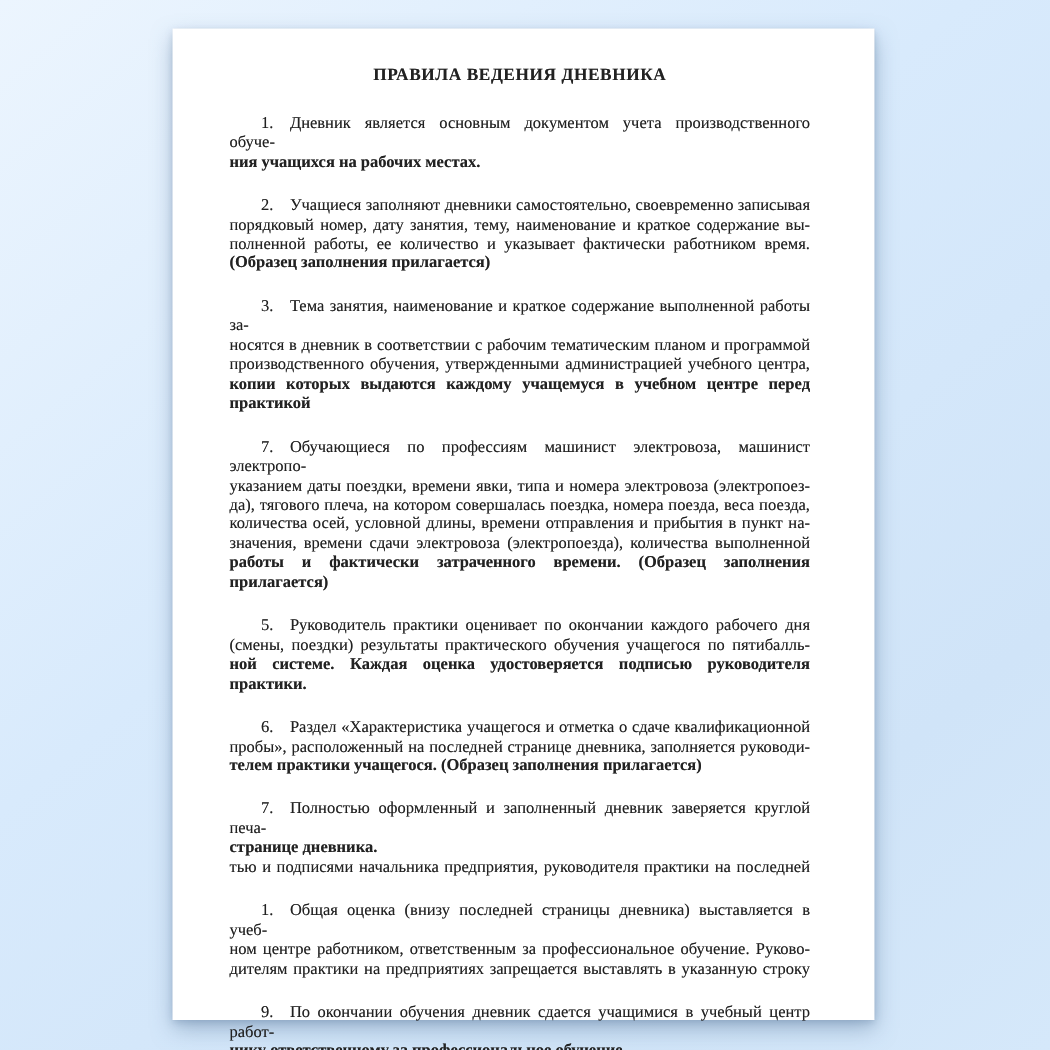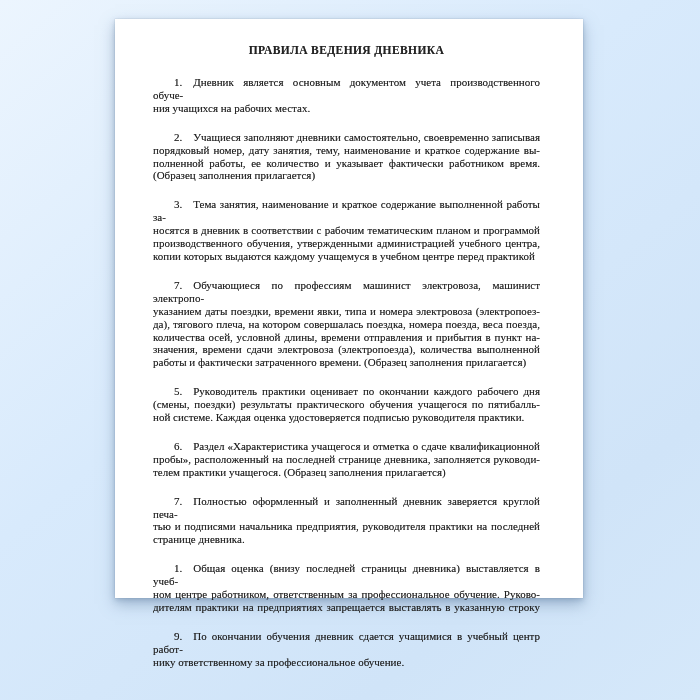--- a/index.html
+++ b/index.html
@@ -16,21 +16,21 @@
       var(--background-top, #ecf5fe) 0%,
       var(--background-mid, #d8eafc) 42%,
       var(--background-bottom, #d0e4f8) 78%,
       #d5e8fa 100%);
   }
   .page {
     position: absolute;
     left: 115px;
     top: 19px;
     width: 468px;
-    height: 579px;
+    height: 661px;
     background: var(--paper, #ffffff);
     box-shadow:
       0 6px 14px rgba(100, 130, 164, 0.50),
       0 2px 5px rgba(100, 130, 164, 0.35),
       0 0 1px rgba(120, 140, 165, 0.55);
   }
   .content {
     position: absolute;
     left: 22px;
     right: 27px;
@@ -52,21 +52,21 @@
   }
   .line {
     font-size: 11px;
     line-height: 12.9px;
     color: var(--ink, #222222);
     text-align: justify;
     text-align-last: justify;
     text-shadow: 0 0 0.4px rgba(25, 25, 25, 0.5);
   }
   .line.first { text-indent: 21px; }
-  .line.last  { text-align-last: left; }
+  .line.last  { text-align-last: left; font-weight: bold; }
 </style>
 </head>
 <body>
 
 <div class="stage">
   <div class="page">
     <div class="content">
       <h1 class="doc-title">ПРАВИЛА ВЕДЕНИЯ ДНЕВНИКА</h1>
       <div>
           <div class="para">
@@ -98,22 +98,22 @@
             <div class="line">(смены, поездки) результаты практического обучения учащегося по пятибалль-</div>
             <div class="line last">ной системе. Каждая оценка удостоверяется подписью руководителя практики.</div>
           </div>
           <div class="para">
             <div class="line first">6.  Раздел «Характеристика учащегося и отметка о сдаче квалификационной</div>
             <div class="line">пробы», расположенный на последней странице дневника, заполняется руководи-</div>
             <div class="line last">телем практики учащегося. (Образец заполнения прилагается)</div>
           </div>
           <div class="para">
             <div class="line first">7.  Полностью оформленный и заполненный дневник заверяется круглой печа-</div>
+            <div class="line last">странице дневника.</div>
             <div class="line">тью и подписями начальника предприятия, руководителя практики на последней</div>
-            <div class="line last">странице дневника.</div>
           </div>
           <div class="para">
             <div class="line first">1.  Общая оценка (внизу последней страницы дневника) выставляется в учеб-</div>
             <div class="line">ном центре работником, ответственным за профессиональное обучение. Руково-</div>
             <div class="line">дителям практики на предприятиях запрещается выставлять в указанную строку</div>
           </div>
           <div class="para">
             <div class="line first">9.  По окончании обучения дневник сдается учащимися в учебный центр работ-</div>
             <div class="line last">нику ответственному за профессиональное обучение.</div>
           </div>

